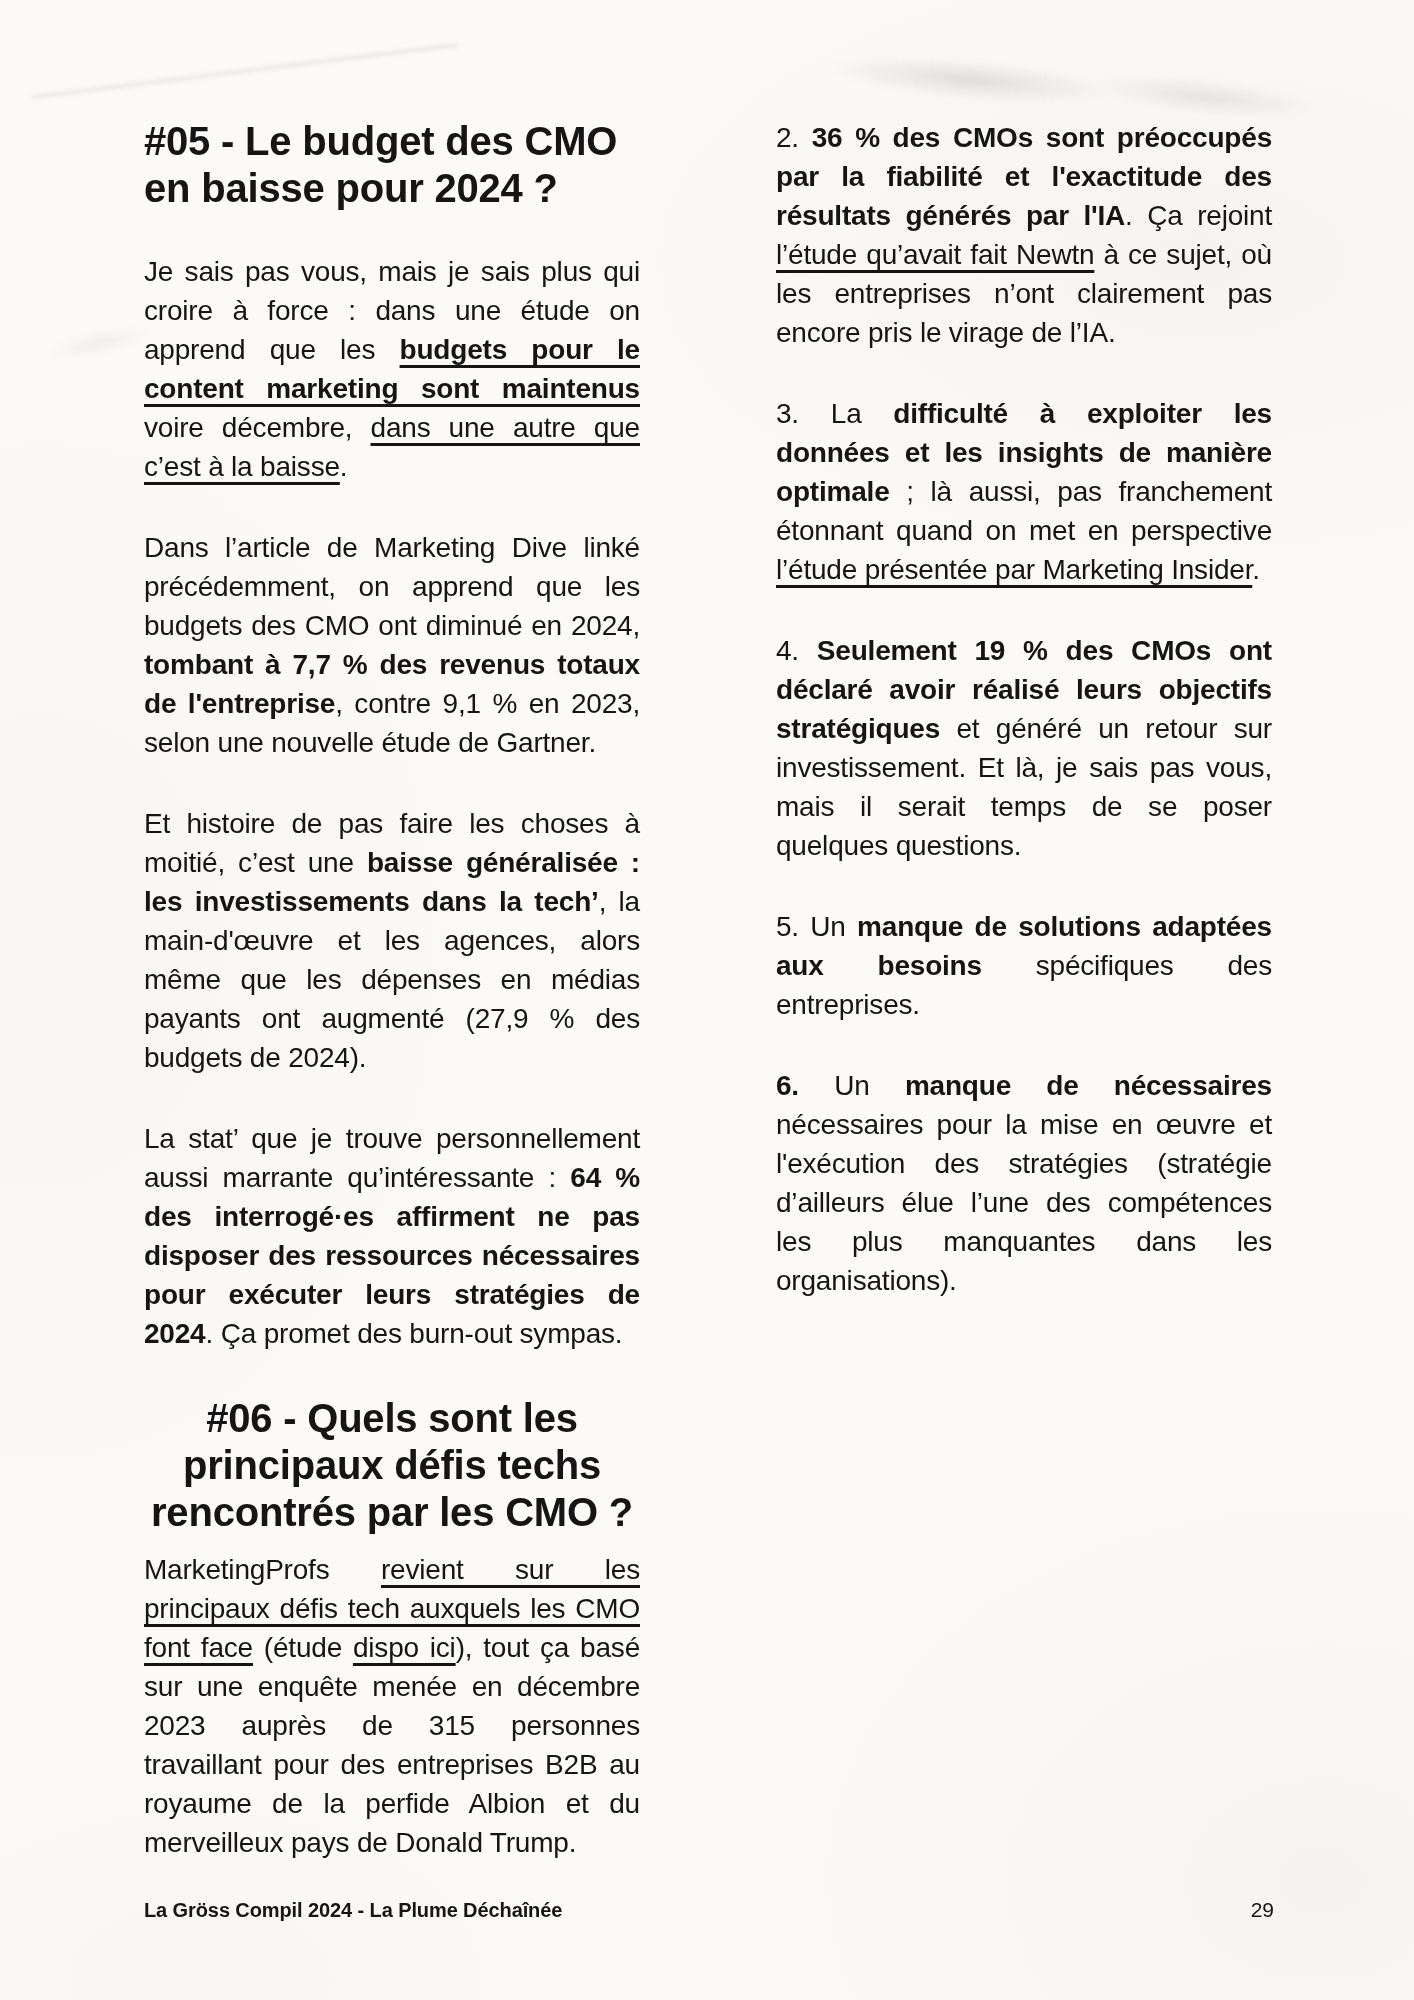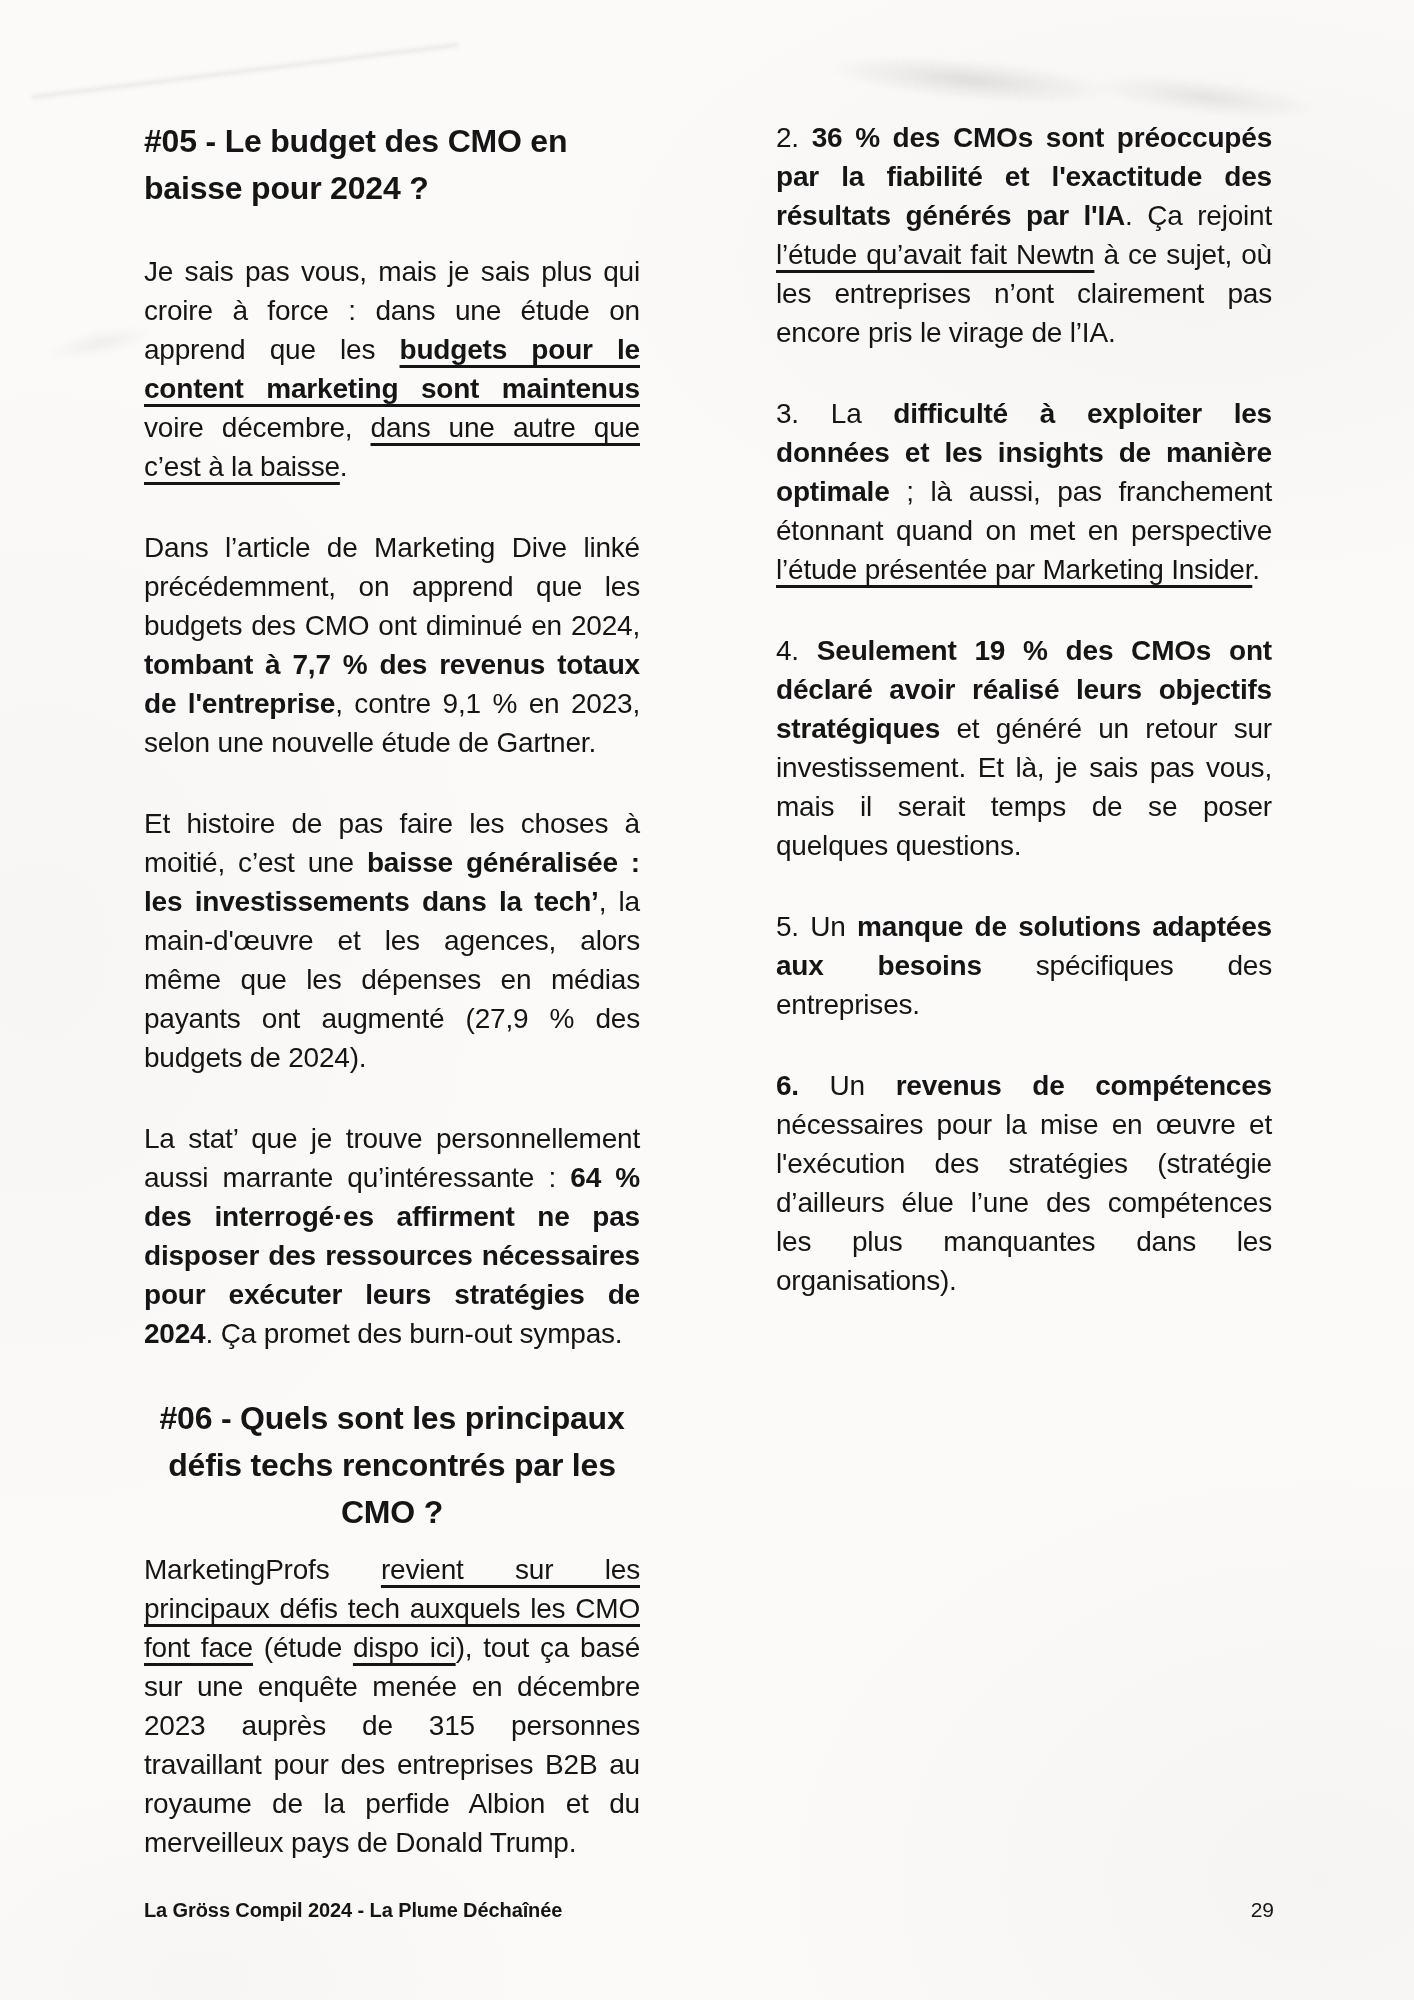--- a/index.html
+++ b/index.html
@@ -50,21 +50,21 @@
     position:absolute;left:144px;top:118px;width:1128px;
     display:flex;gap:136px;
   }
   .col{flex:0 0 496px;width:496px;}
   .block{margin:0 0 42px 0;}
   .paragraph{
     font-size:28px;line-height:39px;text-align:justify;
     letter-spacing:-0.2px;
   }
   .heading{
-    font-size:32px;line-height:47px;font-weight:700;
+    font-size:40px;line-height:47px;font-weight:700;
     letter-spacing:-0.2px;margin-bottom:40px;
   }
   .col .heading:not(:first-child){margin-top:22px;margin-bottom:14px;text-align:center;}
   .run.b{font-weight:700;}
   .run.u{
     text-decoration:underline;
     text-decoration-thickness:2.5px;
     text-underline-offset:6px;
     color:inherit;
   }
@@ -94,21 +94,21 @@
         <div class="block paragraph"><span class="run">Et histoire de pas faire les choses à moitié, c’est une </span><span class="run b">baisse généralisée : les investissements dans la tech’</span><span class="run">, la main-d'œuvre et les agences, alors même que les dépenses en médias payants ont augmenté (27,9 % des budgets de 2024).</span></div>
         <div class="block paragraph"><span class="run">La stat’ que je trouve personnellement aussi marrante qu’intéressante : </span><span class="run b">64 % des interrogé·es affirment ne pas disposer des ressources nécessaires pour exécuter leurs stratégies de 2024</span><span class="run">. Ça promet des burn-out sympas.</span></div>
         <div class="block heading"><span class="run b">#06 - Quels sont les principaux défis techs rencontrés par les CMO ?</span></div>
         <div class="block paragraph"><span class="run">MarketingProfs </span><span class="run u">revient sur les principaux défis tech auxquels les CMO font face</span><span class="run"> (étude </span><span class="run u">dispo ici</span><span class="run">), tout ça basé sur une enquête menée en décembre 2023 auprès de 315 personnes travaillant pour des entreprises B2B au royaume de la perfide Albion et du merveilleux pays de Donald Trump.</span></div>
       </div>
     <div class="col">
         <div class="block paragraph"><span class="run">2. </span><span class="run b">36 % des CMOs sont préoccupés par la fiabilité et l'exactitude des résultats générés par l'IA</span><span class="run">. Ça rejoint </span><span class="run u">l’étude qu’avait fait Newtn</span><span class="run"> à ce sujet, où les entreprises n’ont clairement pas encore pris le virage de l’IA.</span></div>
         <div class="block paragraph"><span class="run">3. La </span><span class="run b">difficulté à exploiter les données et les insights de manière optimale</span><span class="run"> ; là aussi, pas franchement étonnant quand on met en perspective </span><span class="run u">l’étude présentée par Marketing Insider</span><span class="run">.</span></div>
         <div class="block paragraph"><span class="run">4. </span><span class="run b">Seulement 19 % des CMOs ont déclaré avoir réalisé leurs objectifs stratégiques</span><span class="run"> et généré un retour sur investissement. Et là, je sais pas vous, mais il serait temps de se poser quelques questions.</span></div>
         <div class="block paragraph"><span class="run">5. Un </span><span class="run b">manque de solutions adaptées aux besoins</span><span class="run"> spécifiques des entreprises.</span></div>
-        <div class="block paragraph"><span class="run b">6.</span><span class="run"> Un </span><span class="run b">revenus de compétences</span><span class="run"> nécessaires pour la mise en œuvre et l'exécution des stratégies (stratégie d’ailleurs élue l’une des compétences les plus manquantes dans les organisations).</span></div>
+        <div class="block paragraph"><span class="run b">6.</span><span class="run"> Un </span><span class="run b">manque de nécessaires</span><span class="run"> nécessaires pour la mise en œuvre et l'exécution des stratégies (stratégie d’ailleurs élue l’une des compétences les plus manquantes dans les organisations).</span></div>
       </div>
   </div>
 
   <div class="footer">
     <span class="footer-left">La Gröss Compil 2024 - La Plume Déchaînée</span>
     <span class="page-number">29</span>
   </div>
 </div>
 
 </body></html>

